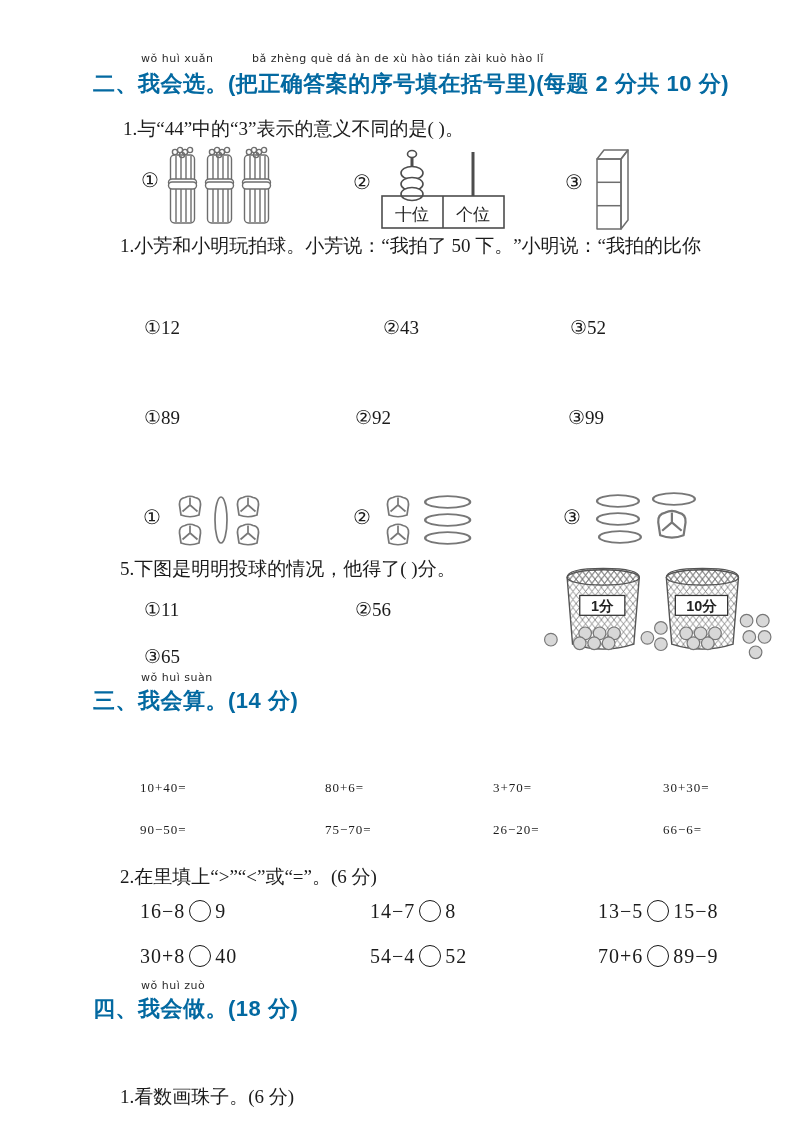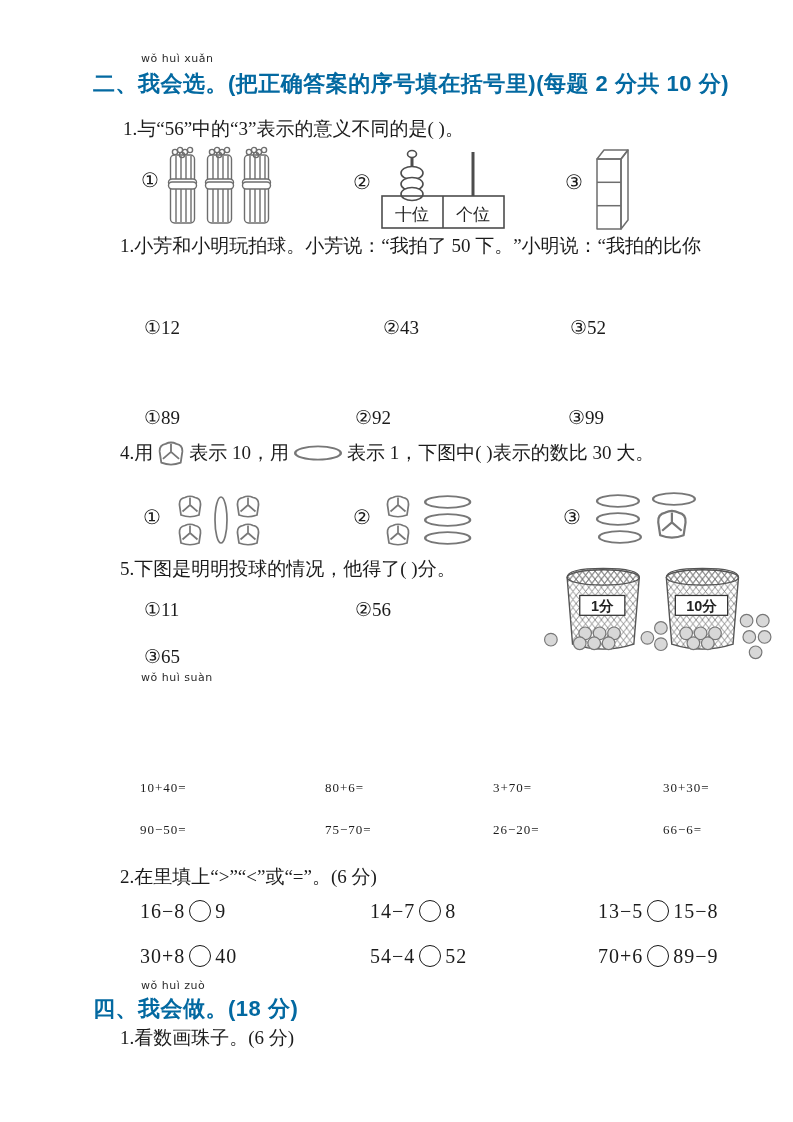--- a/index.html
+++ b/index.html
@@ -46,23 +46,24 @@
       <g id="oval" stroke="#777" stroke-width="1.7" fill="none">
         <ellipse cx="17" cy="7" rx="15.5" ry="5.8"></ellipse>
       </g>
       <pattern id="mesh" width="7" height="9" patternUnits="userSpaceOnUse">
         <path d="M0,0 L7,9 M7,0 L0,9" stroke="#777" stroke-width="0.9" fill="none"></path>
       </pattern>
     </defs>
   </svg>
 
   <span class="abs pinyin" style="left:96px;top:52px">wǒ huì xuǎn</span>
+  <span class="abs pinyin" style="left:207px;top:52px">bǎ zhèng què dá àn de  xù  hào tián zài kuò hào lǐ</span>
   <div class="abs sec-title" style="left:48px;top:69px">二、我会选。(把正确答案的序号填在括号里)(每题 2 分共 10 分)</div>
 
-  <div class="abs qtext" style="left:78px;top:116px">1.与“56”中的“3”表示的意义不同的是(      )。</div>
+  <div class="abs qtext" style="left:78px;top:116px">1.与“44”中的“3”表示的意义不同的是(      )。</div>
 
   <div class="abs opt-row" style="left:96px;top:168px">
     <span class="optlab">①</span>
   </div>
   <div class="abs" style="left:122px;top:146px">
     <svg width="108" height="82" viewBox="0 0 108 82">
       <g stroke="#6e6e6e" stroke-width="1.4" fill="none">
         <g transform="translate(0,0)">
           <circle cx="8" cy="6" r="2.6"></circle>
             <circle cx="13" cy="4" r="2.6"></circle>
@@ -137,31 +138,20 @@
 
   <div class="abs qtext" style="left:75px;top:233px">1.小芳和小明玩拍球。小芳说：“我拍了 50 下。”小明说：“我拍的比你</div>
   <span class="abs opttext" style="left:99px;top:316px">①12</span>
   <span class="abs opttext" style="left:338px;top:316px">②43</span>
   <span class="abs opttext" style="left:525px;top:316px">③52</span>
 
   <span class="abs opttext" style="left:99px;top:406px">①89</span>
   <span class="abs opttext" style="left:310px;top:406px">②92</span>
   <span class="abs opttext" style="left:523px;top:406px">③99</span>
 
-  <div class="abs qtext" style="left:75px;top:440px;display:flex;align-items:center">
-    <span>4.用</span>
-    <svg class="inline-shape" width="28" height="26" viewBox="0 0 26 24">
-        <use href="#peach"></use>
-      </svg>
-    <span>表示 10，用</span>
-    <svg class="inline-shape" width="50" height="16" viewBox="0 0 34 14" preserveAspectRatio="none">
-        <use href="#oval"></use>
-      </svg>
-    <span>表示 1，下图中(          )表示的数比 30 大。</span>
-  </div>
 
   <div class="abs" style="left:98px;top:505px">
     <span class="optlab">①</span>
   </div>
   <div class="abs" style="left:128px;top:492px">
     <svg width="100" height="58" viewBox="0 0 100 58">
       <use href="#peach" x="4" y="2"></use>
         <use href="#peach" x="4" y="30"></use>
       <ellipse cx="48" cy="28" rx="6" ry="23" stroke="#777" stroke-width="1.7" fill="none"></ellipse>
       <use href="#peach" x="62" y="2"></use>
@@ -249,20 +239,21 @@
         <circle cx="231" cy="64" r="7"></circle>
           <circle cx="249" cy="64" r="7"></circle>
         <circle cx="234" cy="82" r="7"></circle>
           <circle cx="251" cy="82" r="7"></circle>
         <circle cx="241" cy="99" r="7"></circle>
       </g>
     </svg>
   </div>
 
   <span class="abs pinyin" style="left:96px;top:671px">wǒ huì suàn</span>
+  <div class="abs sec-title" style="left:48px;top:686px">三、我会算。(14 分)</div>
 
   <span class="abs calc" style="left:95px;top:780px">10+40=</span>
   <span class="abs calc" style="left:280px;top:780px">80+6=</span>
   <span class="abs calc" style="left:448px;top:780px">3+70=</span>
   <span class="abs calc" style="left:618px;top:780px">30+30=</span>
 
   <span class="abs calc" style="left:95px;top:822px">90−50=</span>
   <span class="abs calc" style="left:280px;top:822px">75−70=</span>
   <span class="abs calc" style="left:448px;top:822px">26−20=</span>
   <span class="abs calc" style="left:618px;top:822px">66−6=</span>
@@ -284,15 +275,15 @@
   </div>
   <div class="abs cmp" style="left:325px;top:945px">
     <span>54−4</span><span class="cmp-circle"></span><span>52</span>
   </div>
   <div class="abs cmp" style="left:553px;top:945px">
     <span>70+6</span><span class="cmp-circle"></span><span>89−9</span>
   </div>
 
   <span class="abs pinyin" style="left:96px;top:979px">wǒ huì zuò</span>
   <div class="abs sec-title" style="left:48px;top:994px">四、我会做。(18 分)</div>
-  <div class="abs qtext" style="left:75px;top:1025px">1.看数画珠子。(6 分)</div>
+  <div class="abs qtext" style="left:75px;top:1084px">1.看数画珠子。(6 分)</div>
 
 </div>
 
 </body></html>

